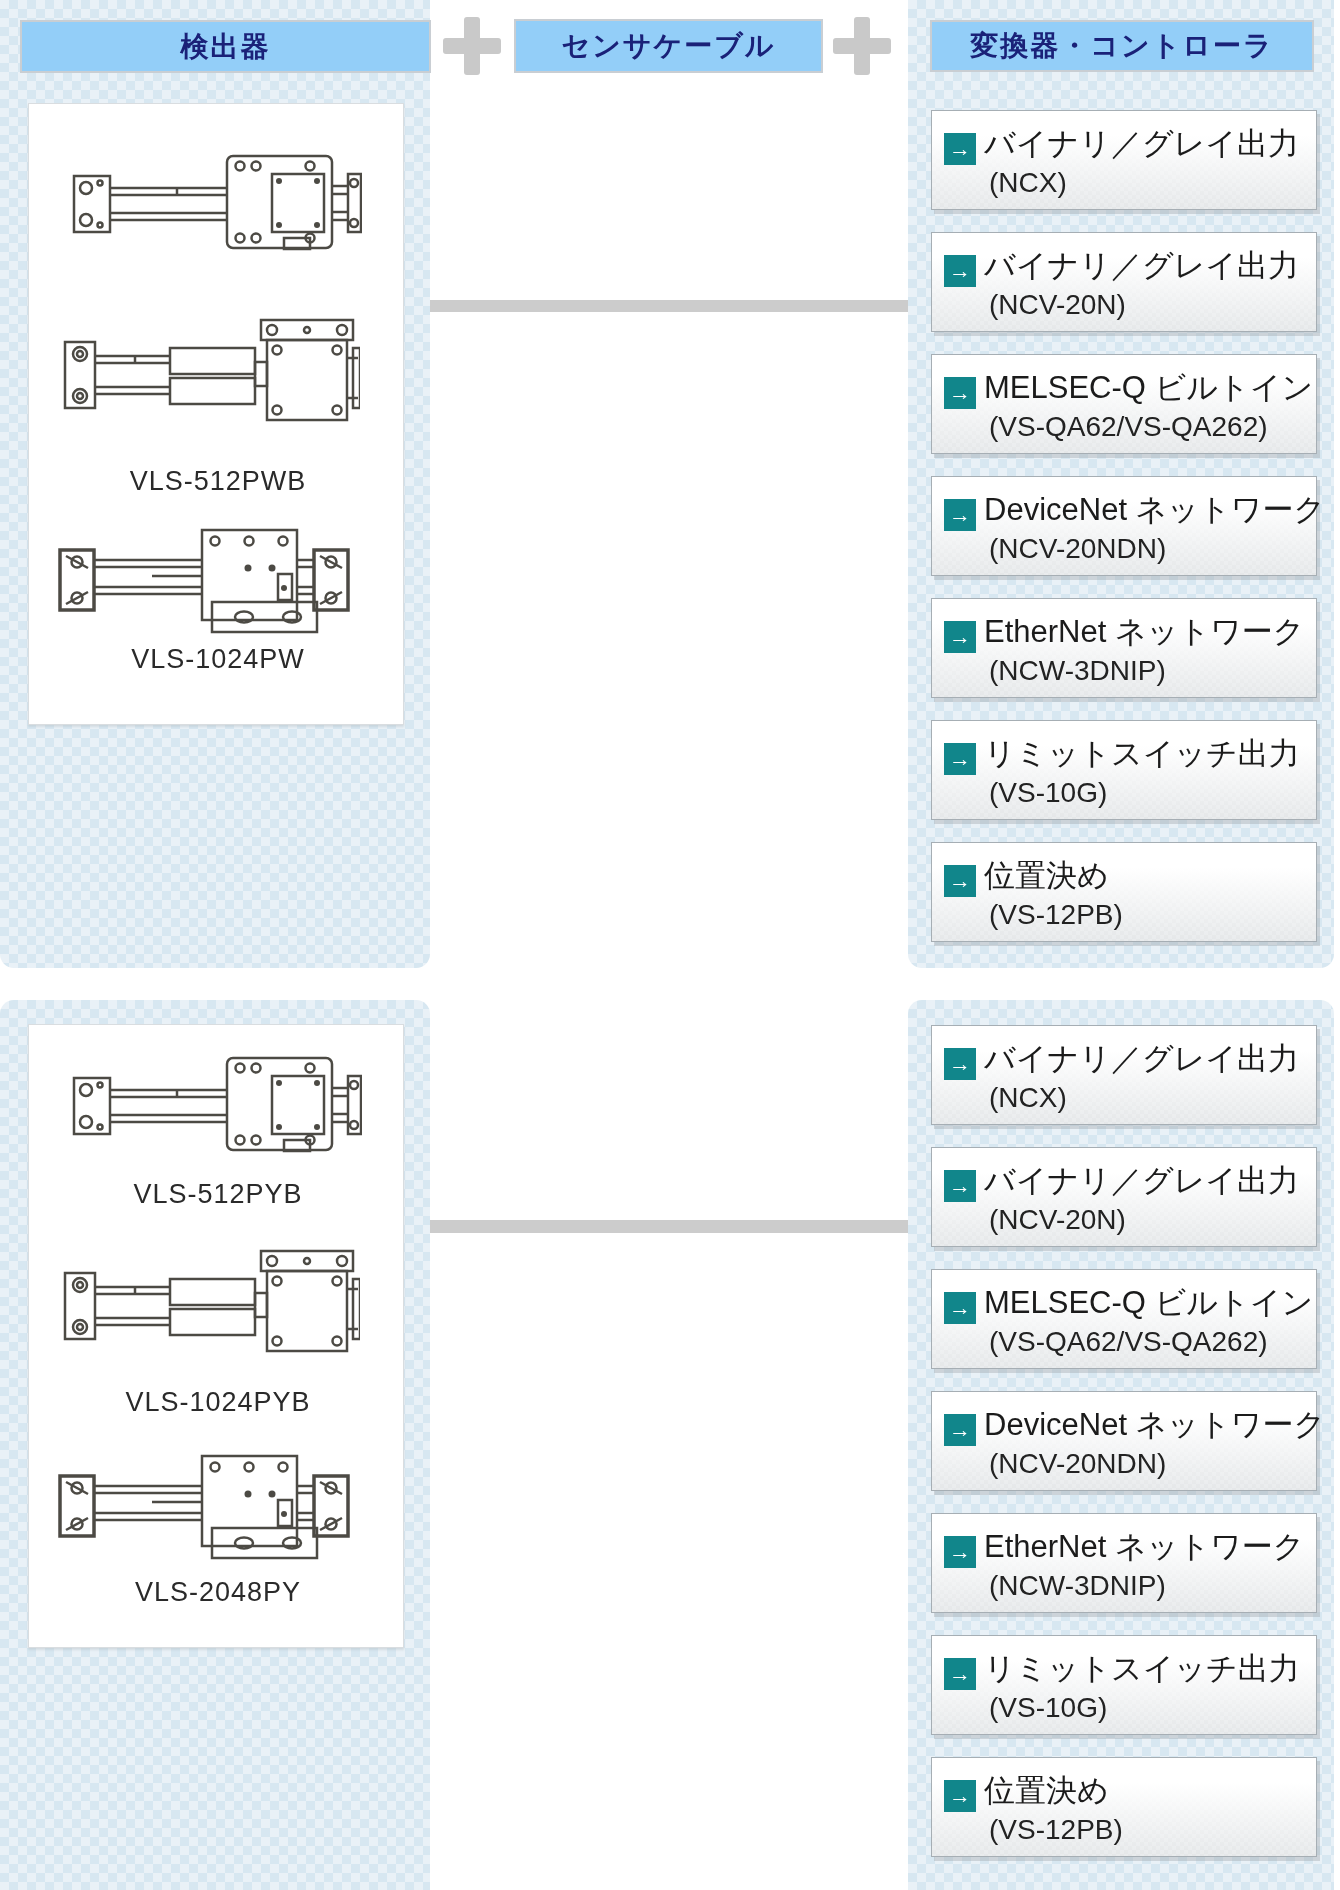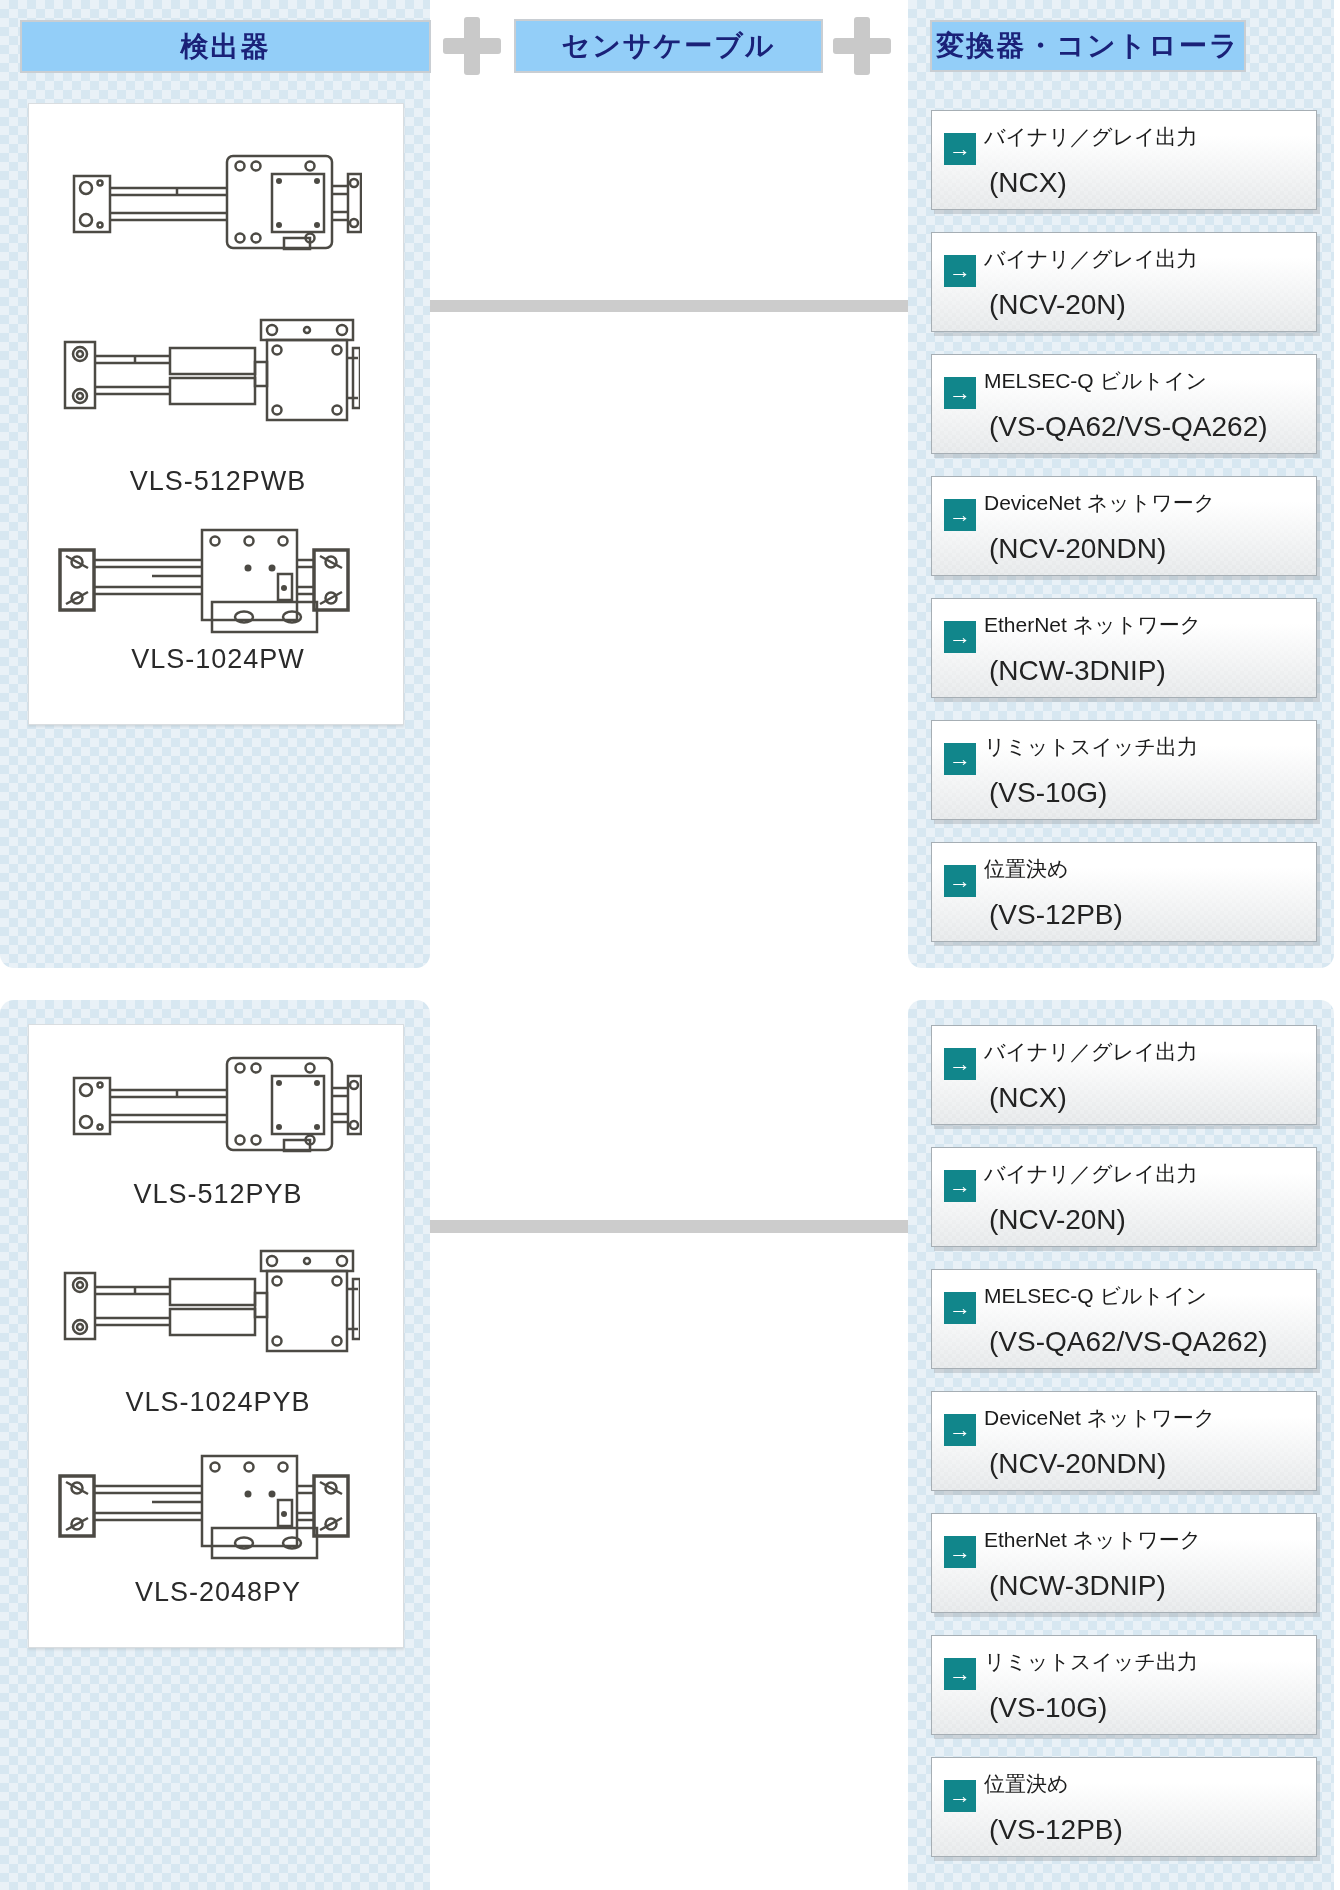--- a/index.html
+++ b/index.html
@@ -58,21 +58,21 @@
     border:1px solid #a6aeb4;box-sizing:border-box;
     box-shadow:3px 4px 0 rgba(160,168,172,.4);
     cursor:pointer;text-decoration:none;display:block;
   }
   .ctrl-chip{
     position:absolute;left:12px;top:22px;width:32px;height:32px;
     background:#11868b;color:#ffffff;
     display:flex;align-items:center;justify-content:center;
     font-size:22px;font-weight:bold;
   }
-  .ctrl-title{position:absolute;left:52px;top:12px;font-size:21px;color:#1b1b1b;white-space:nowrap;}
+  .ctrl-title{position:absolute;left:52px;top:12px;font-size:31px;color:#1b1b1b;white-space:nowrap;}
   .ctrl-model{position:absolute;left:57px;top:56px;font-size:28px;color:#222222;white-space:nowrap;}
 </style>
 </head>
 <body>
 
 <div id="stage">
 
   <div class="connector-bar" style="top:300px;height:12px;"></div>
   <div class="connector-bar" style="top:1220px;height:13px;"></div>
 
@@ -80,21 +80,21 @@
   <div class="checker-panel round-top" style="left:0;top:1000px;width:430px;height:890px;"></div>
   <div class="checker-panel round-bottom" style="left:908px;top:0;width:426px;height:968px;"></div>
   <div class="checker-panel round-top" style="left:908px;top:1000px;width:426px;height:890px;"></div>
 
   <div class="col-header" style="left:20px;top:20px;width:411px;height:53px;">
     <span>検出器</span>
   </div>
   <div class="col-header" style="left:514px;top:19px;width:309px;height:54px;justify-content:center;">
     <span>センサケーブル</span>
   </div>
-  <div class="col-header" style="left:930px;top:20px;width:316px;height:52px;">
+  <div class="col-header" style="left:930px;top:20px;width:384px;height:52px;">
     <span>変換器・コントローラ</span>
   </div>
 
   <div class="plus-icon" style="left:442px;top:16px;"></div>
   <div class="plus-icon" style="left:832px;top:16px;"></div>
 
   <div class="product-panel" style="top:103px;height:622px;"></div>
   <div class="product-panel" style="top:1024px;height:624px;"></div>
 
 <div class="detector-drawing" style="left: 62px; top: 150px;">

